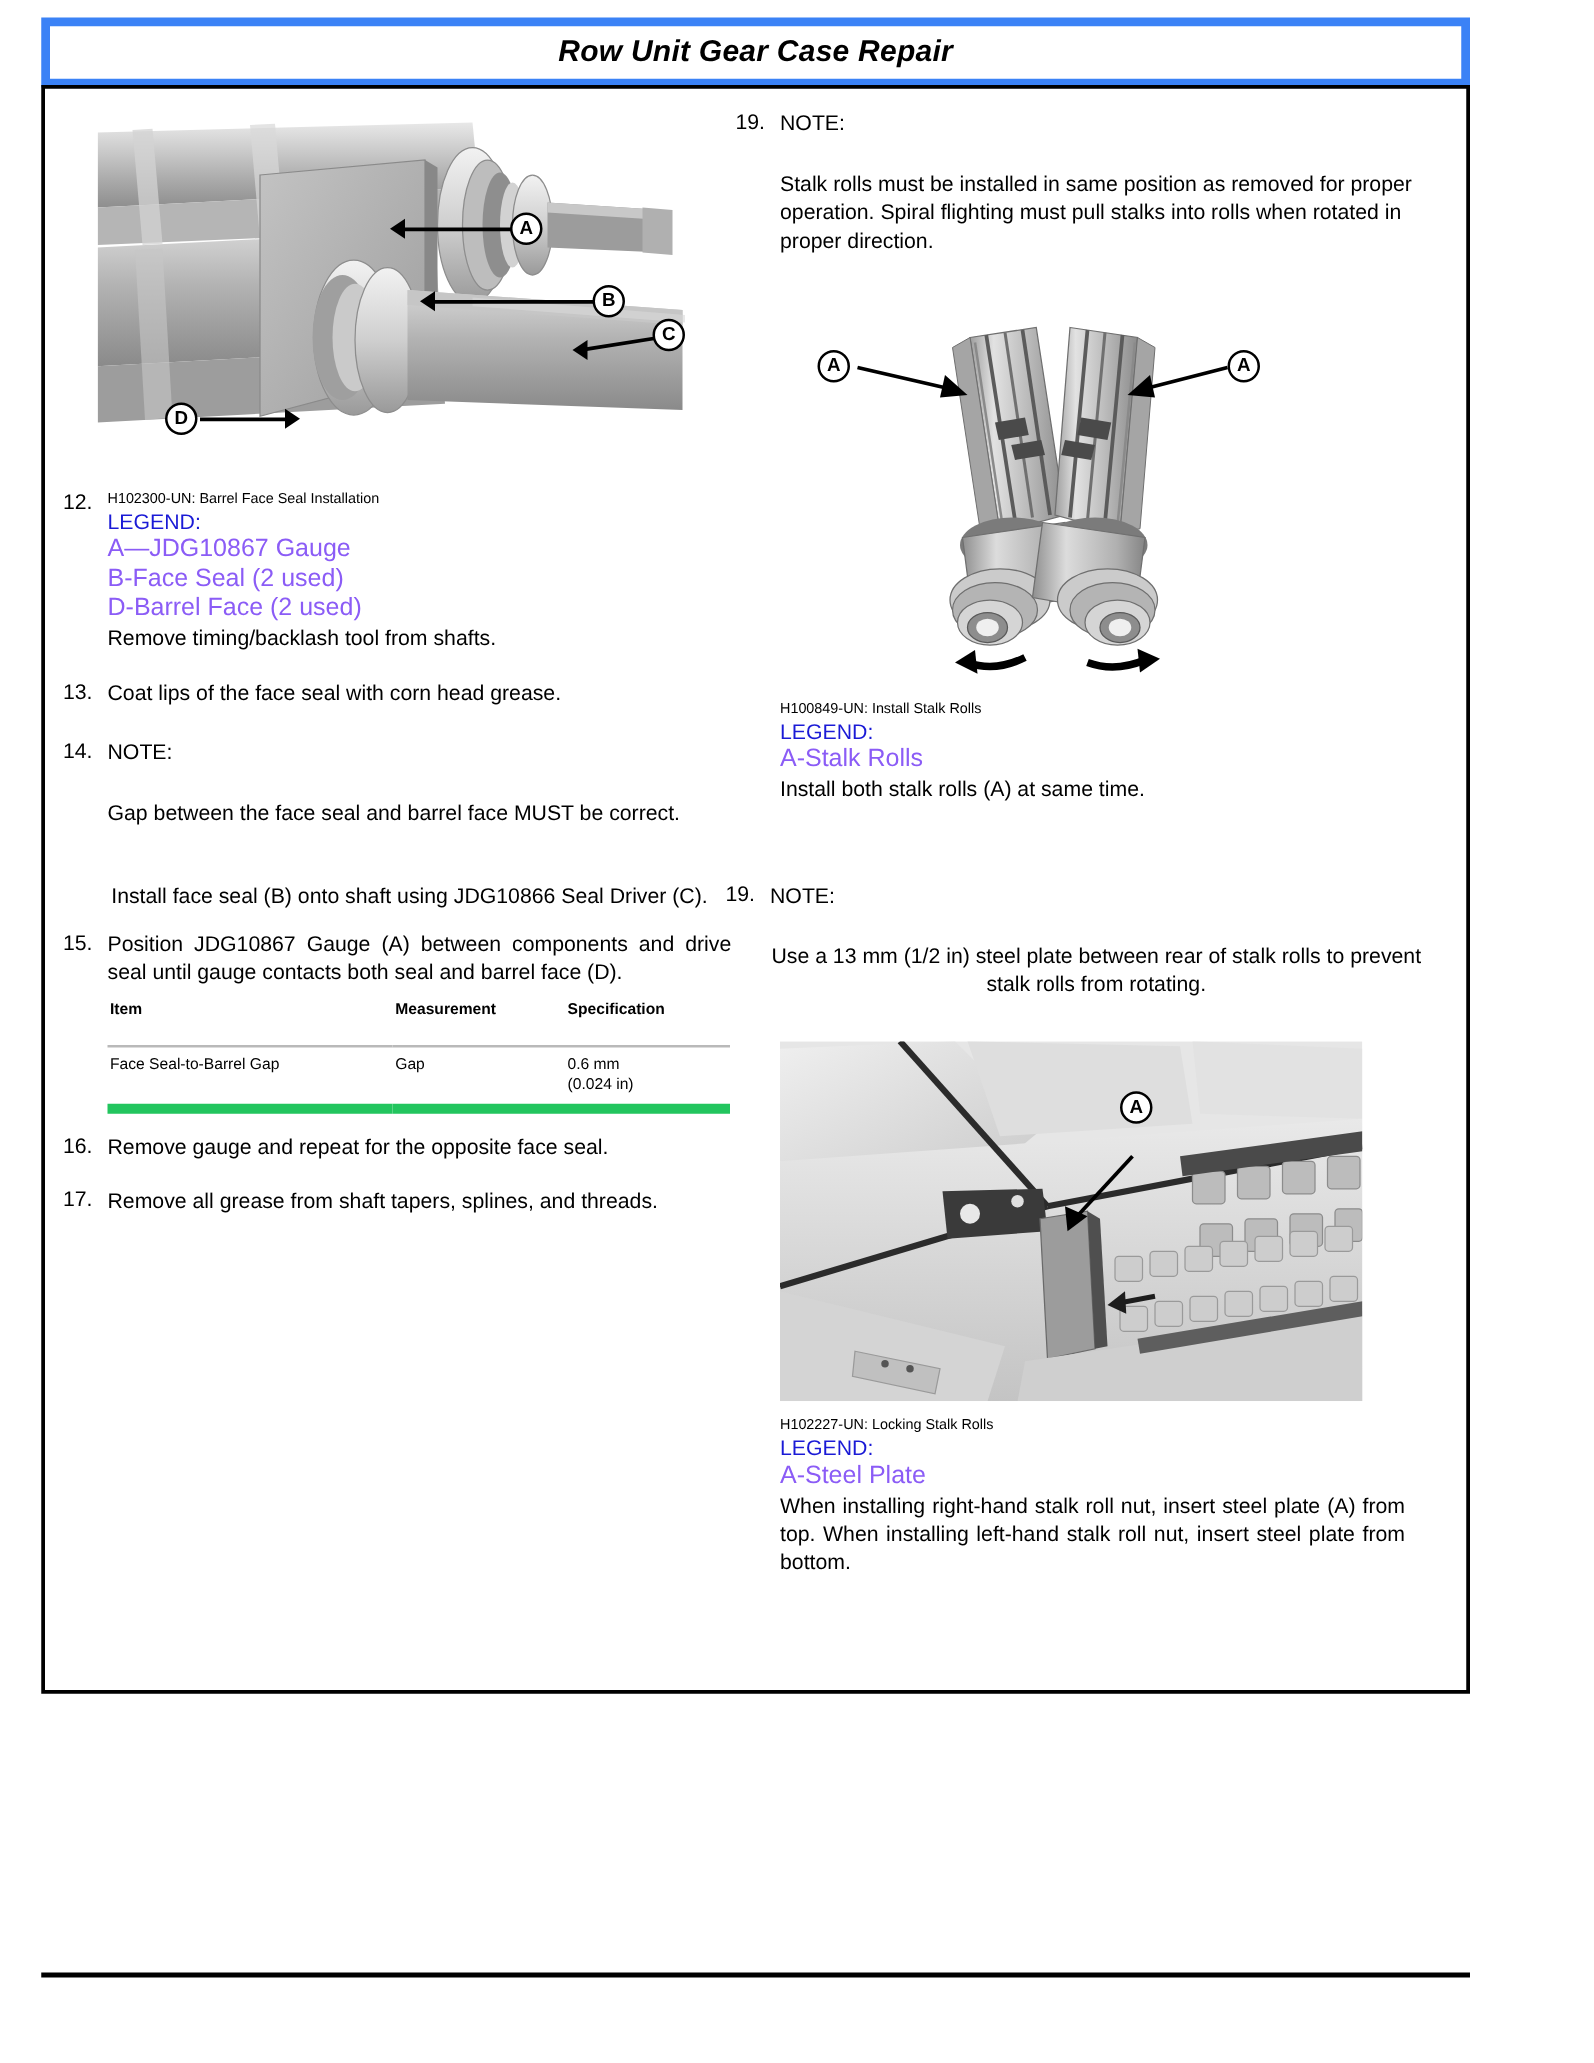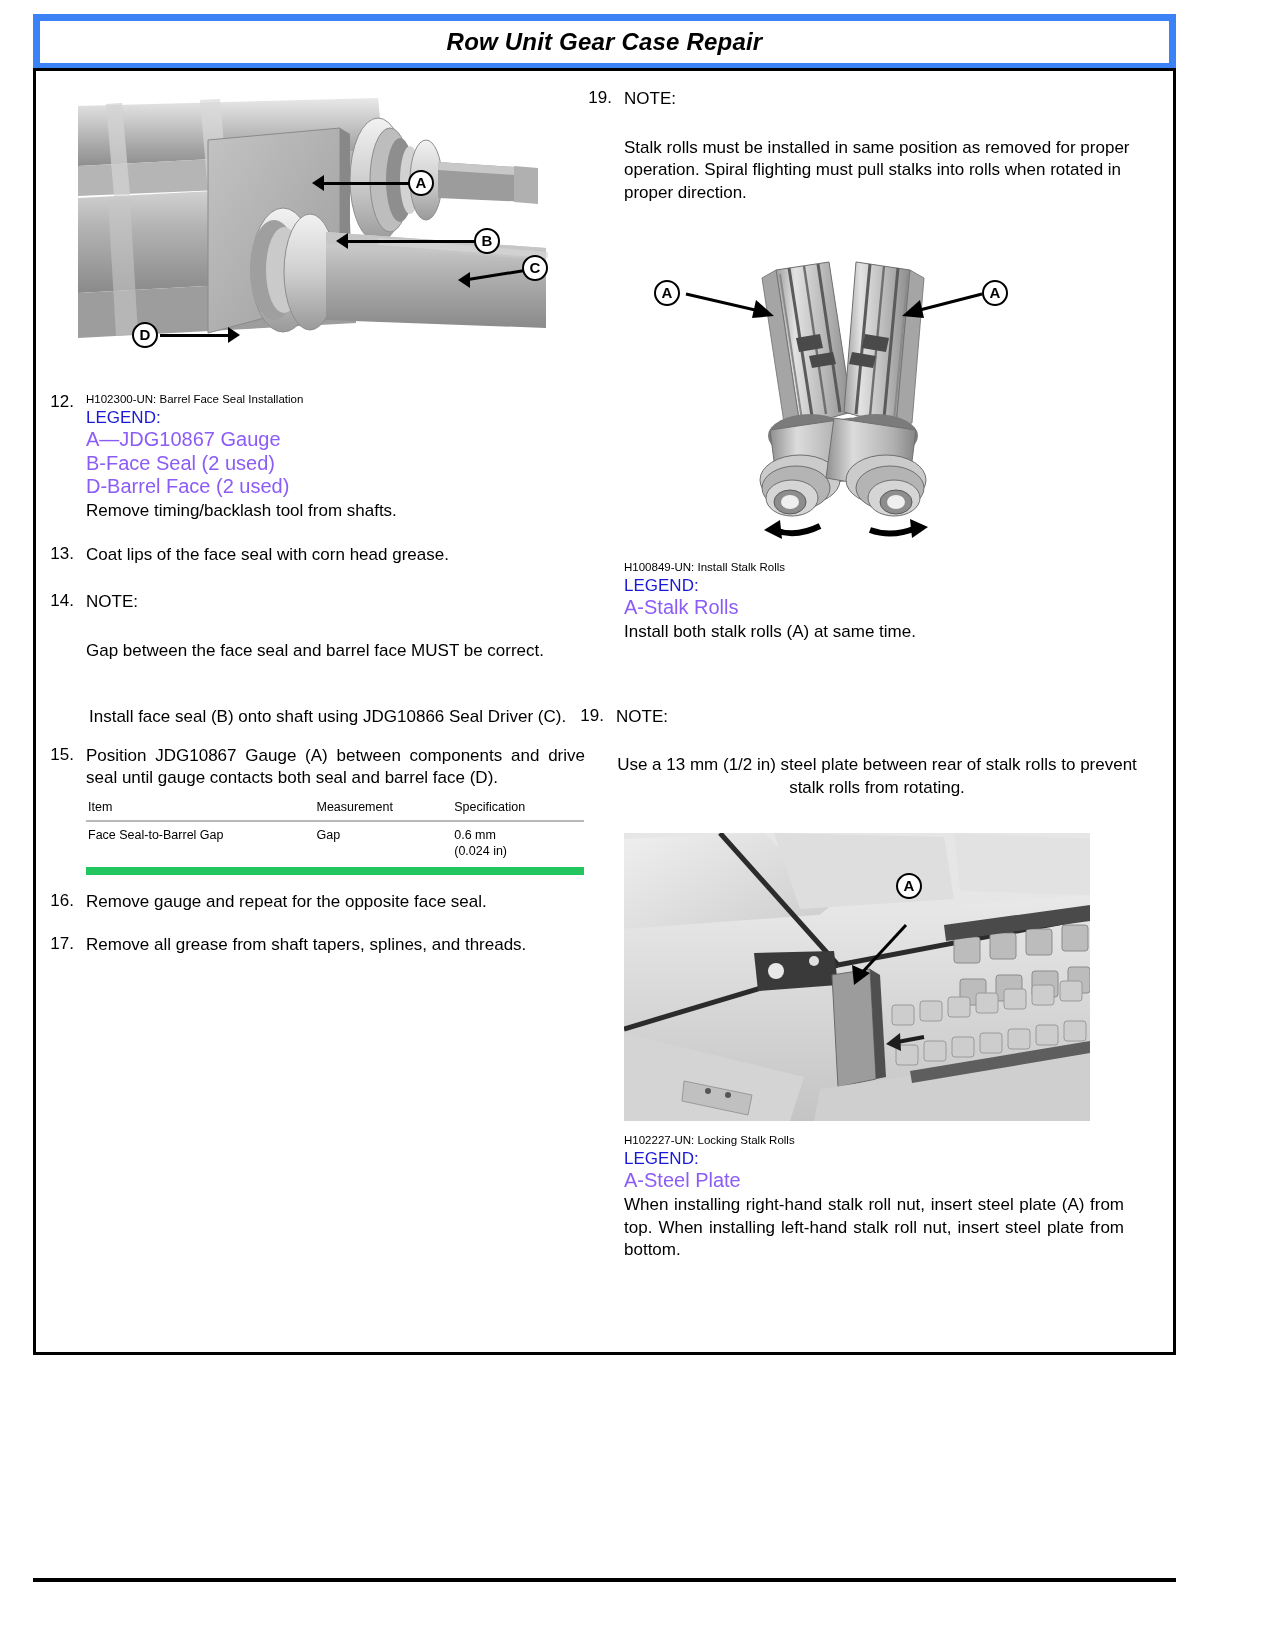--- a/index.html
+++ b/index.html
@@ -142,22 +142,22 @@
   
   .spec-table {
     border-collapse: collapse;
     width: 498px;
     margin-top: 7px;
     margin-bottom: 4px;
     font-size: 12.5px;
   }
   .spec-table th {
     text-align: left;
-    font-weight: normal;
-    padding: 2px 2px 4px 2px;
+    font-weight: bold;
+    padding: 2px 2px 20px 2px;
     border-bottom: 2px solid #b9b9b9;
     vertical-align: bottom;
   }
   .spec-table td {
     padding: 5px 2px 7px 2px;
     border-bottom: 8px solid #22c55e;
     vertical-align: top;
     margin-left: 32px;
   }
   .spec-c1 { width: 232px; }

